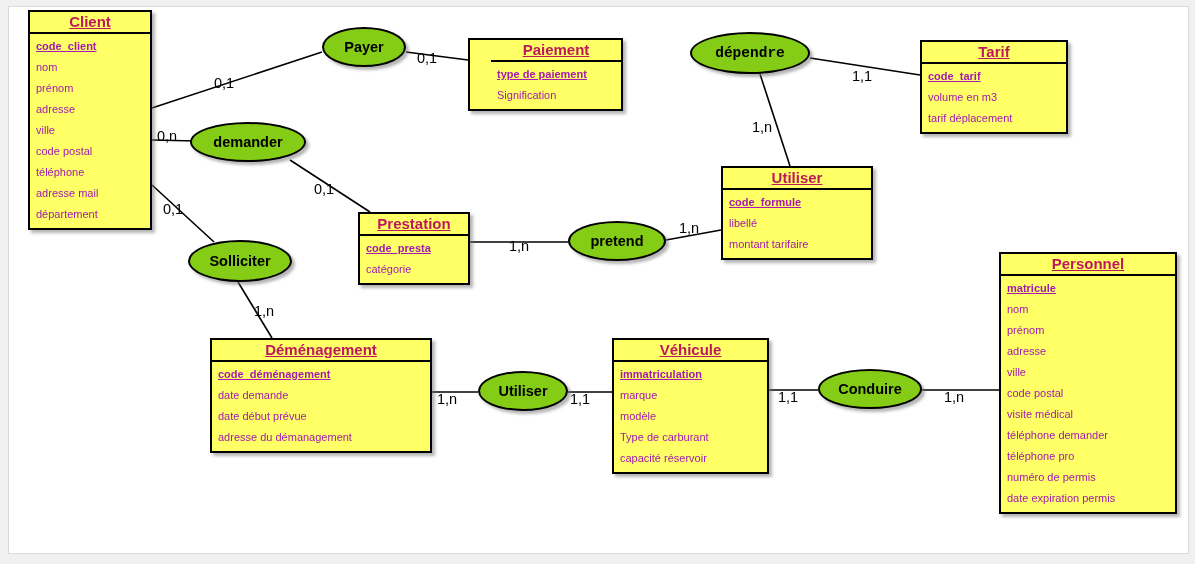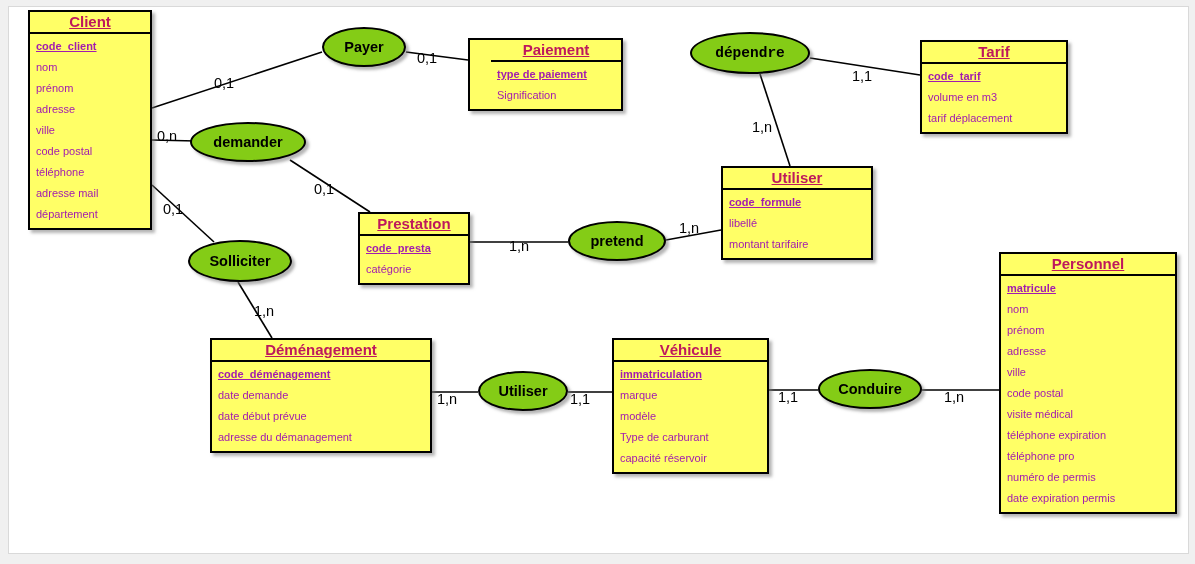--- a/index.html
+++ b/index.html
@@ -156,21 +156,21 @@
       <div class="entity" style="left: 999px; top: 252px; width: 178px;">
         <div class="ent-title">Personnel</div>
         <div class="ent-attrs">
           <div class="attr key">matricule</div>
           <div class="attr">nom</div>
           <div class="attr">prénom</div>
           <div class="attr">adresse</div>
           <div class="attr">ville</div>
           <div class="attr">code postal</div>
           <div class="attr">visite médical</div>
-          <div class="attr">téléphone expiration</div>
+          <div class="attr">téléphone demander</div>
           <div class="attr">téléphone pro</div>
           <div class="attr">numéro de permis</div>
           <div class="attr">date expiration permis</div>
         </div>
       </div>
       <div class="entity" style="left: 210px; top: 338px; width: 222px;">
         <div class="ent-title">Déménagement</div>
         <div class="ent-attrs">
           <div class="attr key">code_déménagement</div>
           <div class="attr">date demande</div>

